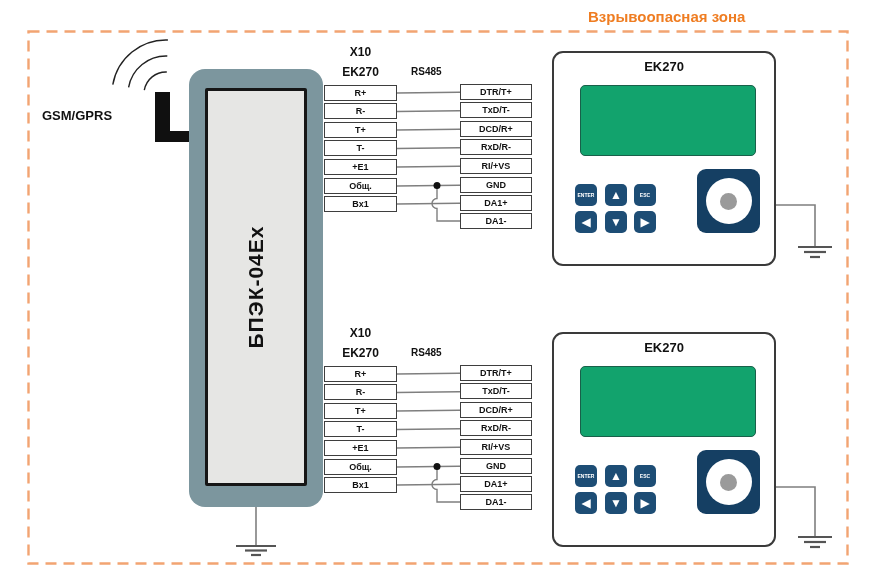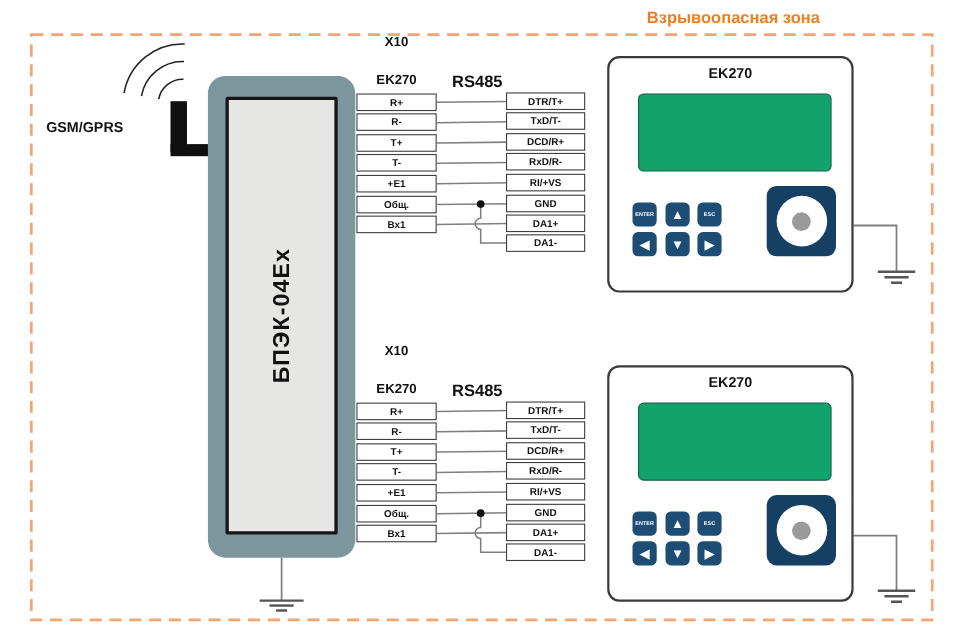--- a/index.html
+++ b/index.html
@@ -21,22 +21,22 @@
 
   
   .bpek{position:absolute;left:189px;top:69px;width:134px;height:438px;background:#7c969e;border-radius:16px;}
   .bpek-inner{position:absolute;left:16px;top:19px;width:96px;height:392px;background:#e6e6e4;border:3px solid #161616;border-radius:2px;display:flex;align-items:center;justify-content:center;}
   .bpek-label{transform:rotate(-90deg);white-space:nowrap;font-size:21px;font-weight:bold;letter-spacing:1px;color:#111;}
 
   
   .sec{position:absolute;left:0;width:873px;height:281px;}
   #sec0{top:0;} #sec1{top:281px;}
   .hdr{position:absolute;left:324px;width:73px;text-align:center;font-weight:bold;font-size:12px;line-height:1;}
-  .hdr.x10{top:32px;} .hdr.ek{top:66px;}
-  .rs485{position:absolute;left:411px;top:66px;font-size:15px;font-weight:bold;}
+  .hdr.x10{top:46px;} .hdr.ek{top:66px;}
+  .rs485{position:absolute;left:411px;top:66px;font-size:10px;font-weight:bold;}
   .lrow,.rrow{position:absolute;box-sizing:border-box;height:16px;background:#fff;border:1px solid #3e3e3e;
     display:flex;align-items:center;justify-content:center;font-size:9px;font-weight:bold;color:#111;}
   .lrow{left:324px;width:73px;}
   .rrow{left:460px;width:72px;}
 
   
   .panel{position:absolute;left:552px;top:51px;width:224px;height:215px;background:#fff;border:2px solid #3a3a3a;border-radius:11px;box-sizing:border-box;}
   .panel-title{position:absolute;left:0;right:0;top:6px;text-align:center;font-size:13px;font-weight:bold;}
   .screen{position:absolute;left:26px;top:32px;width:174px;height:69px;background:#12a36d;border:1px solid #19604a;border-radius:5px;}
   .keypad{position:absolute;left:21px;top:131px;width:102px;height:50px;}

